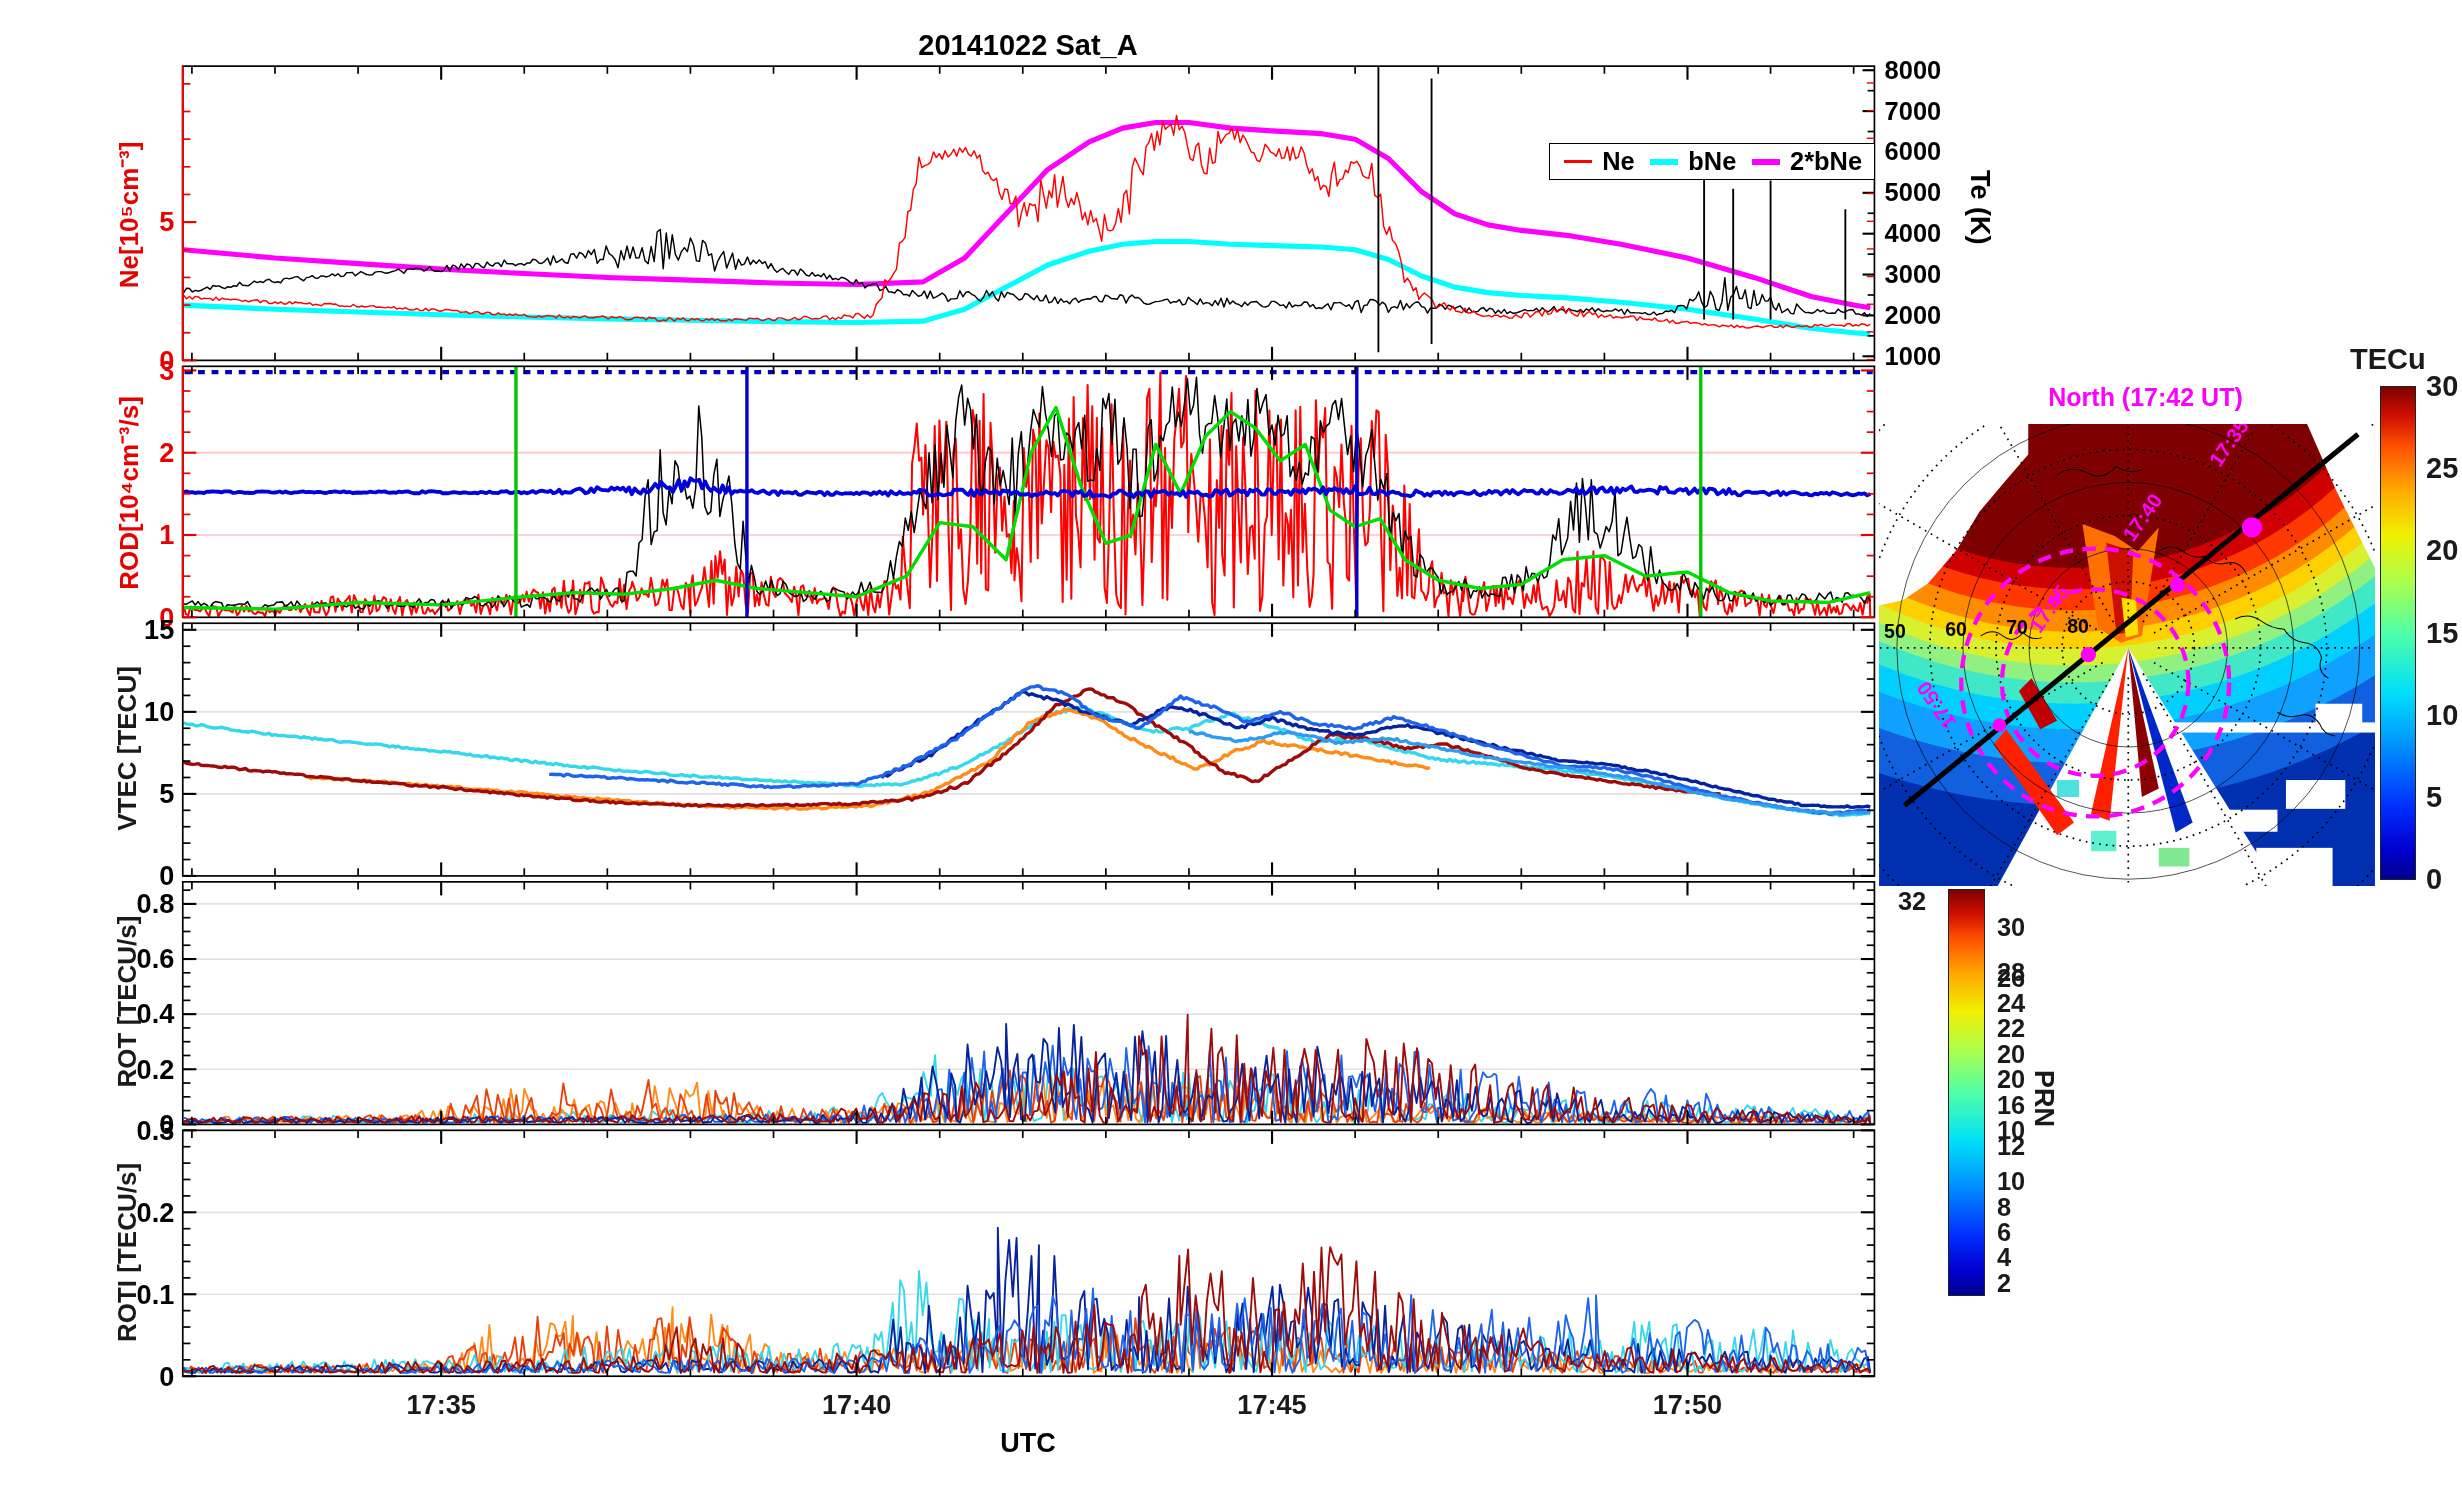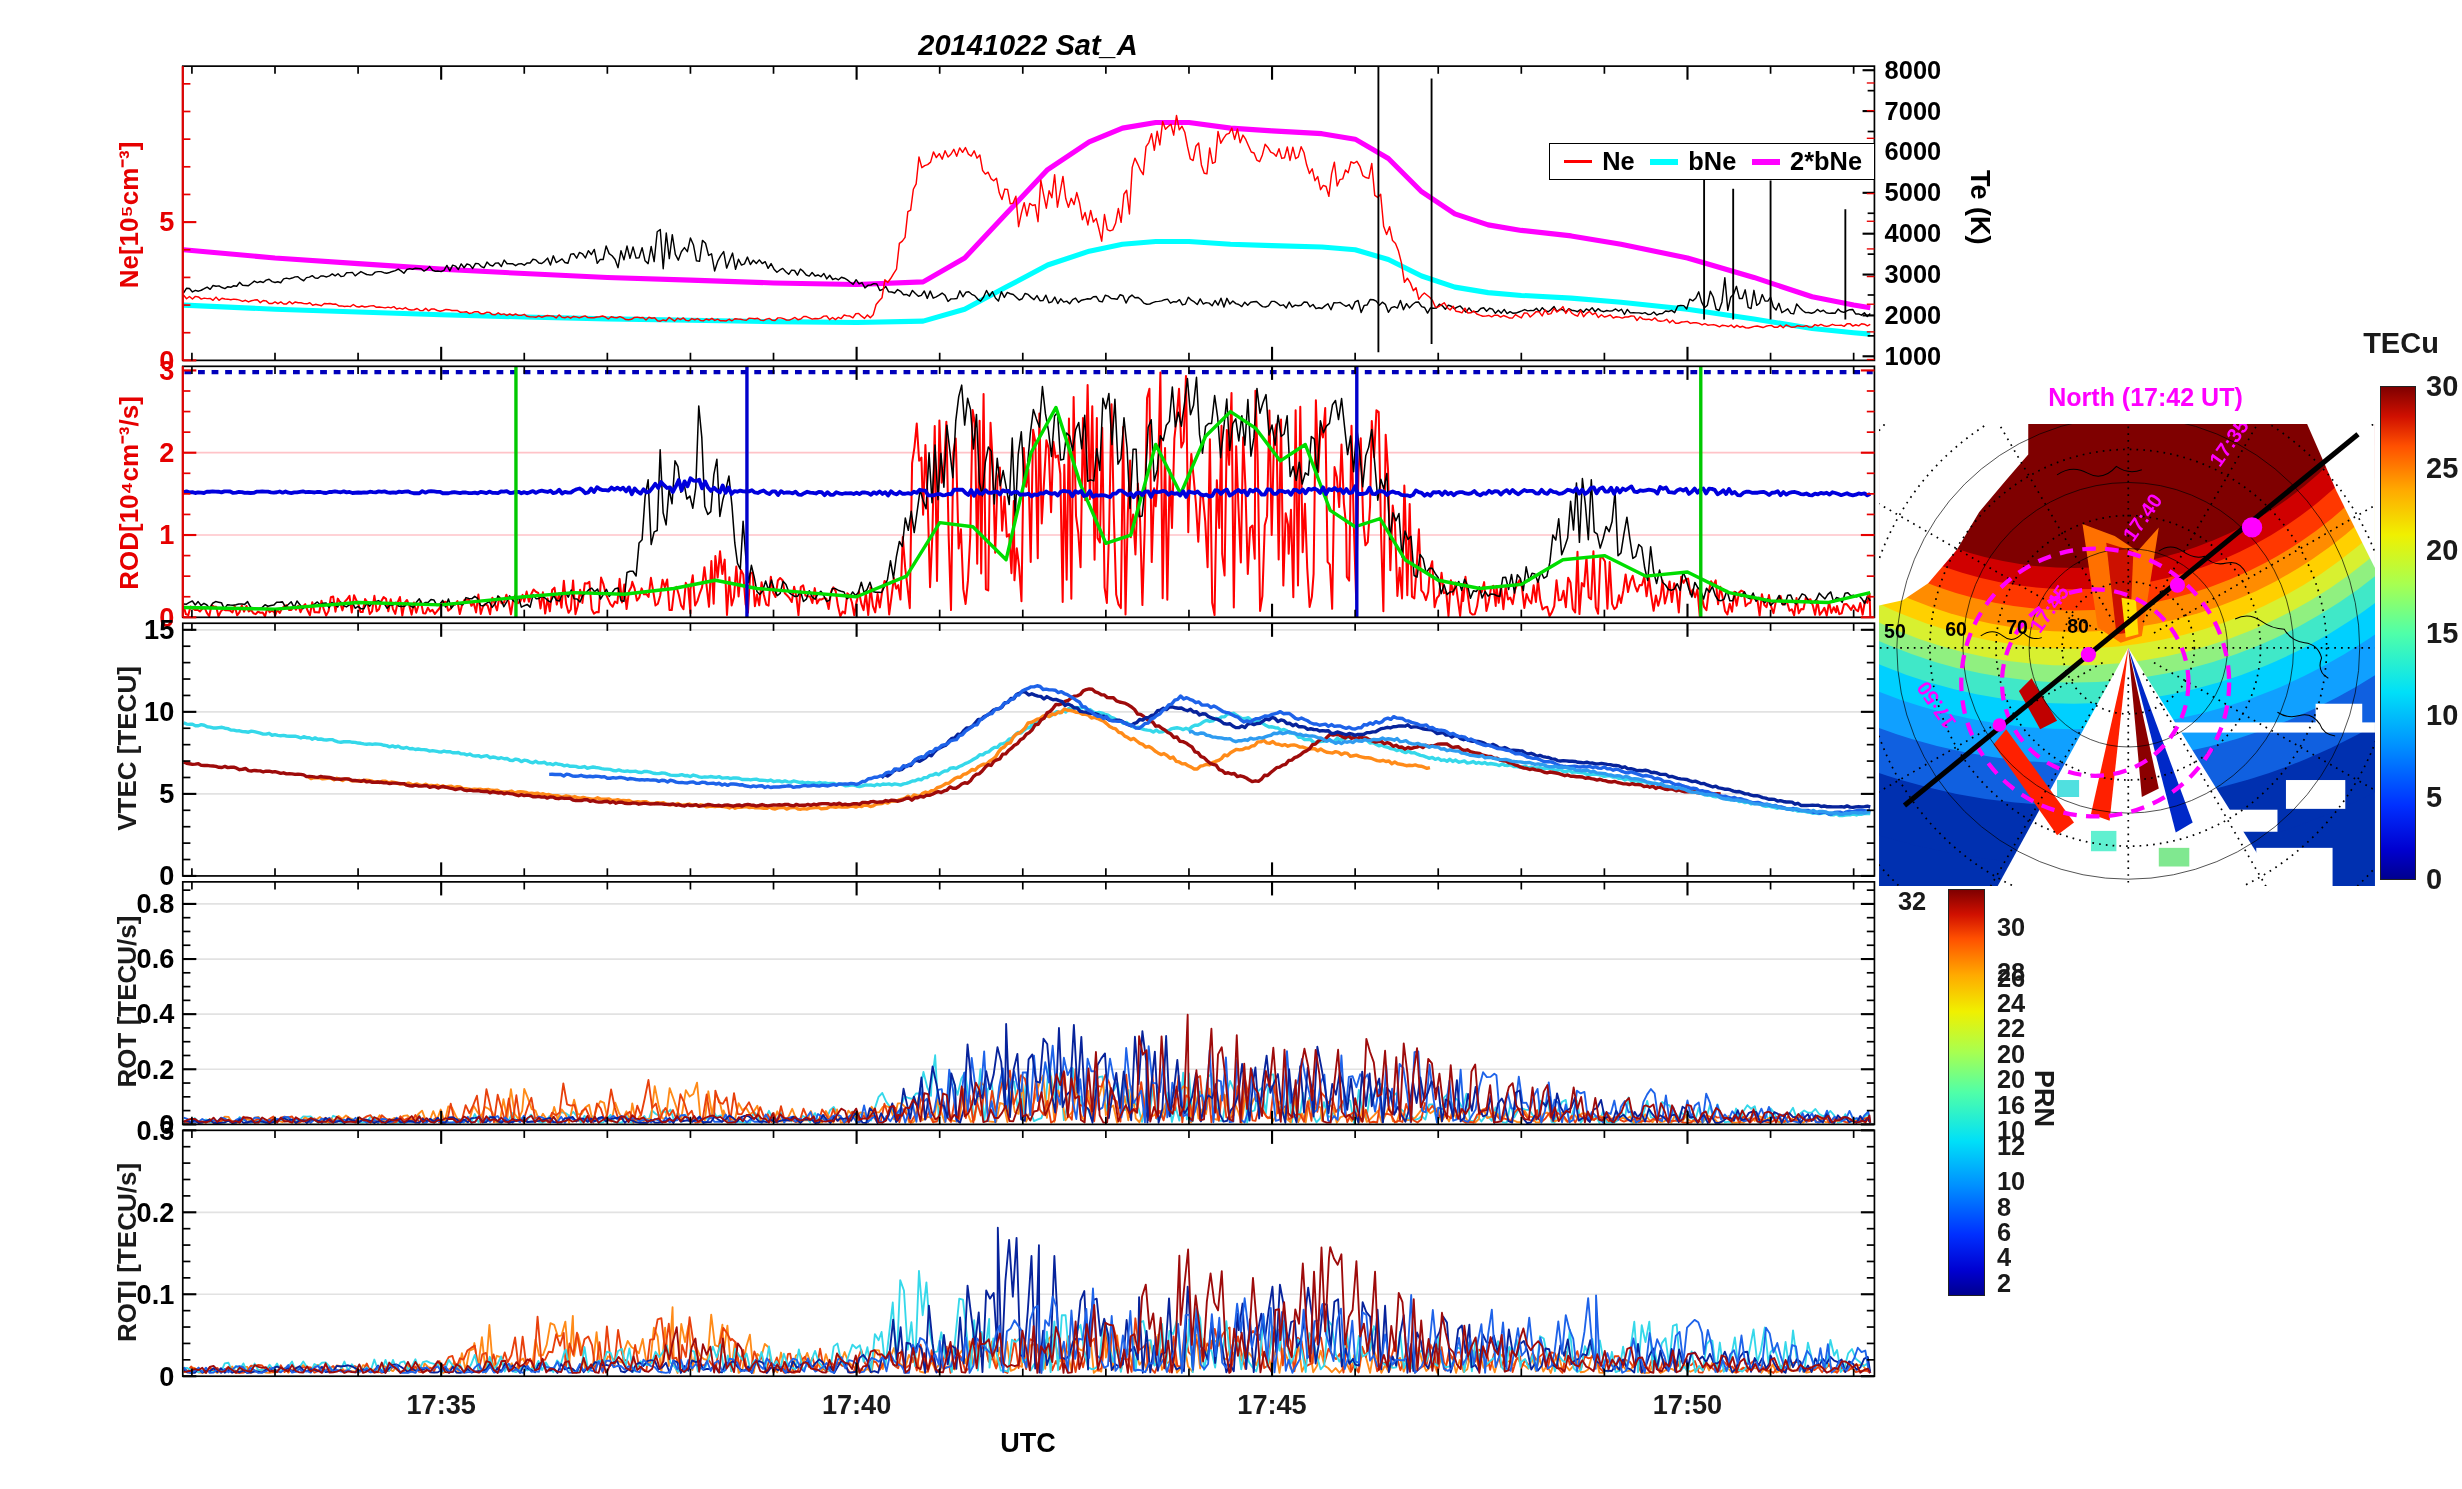--- a/index.html
+++ b/index.html
@@ -19,21 +19,21 @@
   .cbt{position:absolute;font-weight:bold;font-size:29px;color:#1a1a1a;}
   .cbt2{position:absolute;font-weight:bold;font-size:25.4px;color:#1a1a1a;}
   .maplab{font-weight:bold;}
   svg text{font-family:"Liberation Sans",sans-serif;}
 </style>
 </head>
 <body>
 
 <div id="fig">
 
-  <div class="abs ttl" style="left:604px;top:29px;width:848px;font-style:italic;">20141022  Sat_A</div>
+  <div class="abs ttl" style="left:604px;top:29px;width:848px;">20141022  Sat_A</div>
 
   <svg id="plots" class="abs" style="left:0;top:0;" width="2036" height="1489" viewBox="0 0 2400 1756">
       <g>
         <defs>
           <clipPath id="clip-p1">
             <rect x="215" y="78" width="1995" height="347"></rect>
           </clipPath>
         </defs>
         <rect x="215" y="78" width="1995" height="347" fill="#fff"></rect>
         <g clip-path="url(#clip-p1)">
@@ -650,21 +650,21 @@
       <text x="190" y="248" fill="#FF00FF" font-size="24" font-weight="bold" transform="rotate(-55 190 248)">17:45</text>
       <text x="92" y="352" fill="#FF00FF" font-size="24" font-weight="bold" transform="rotate(-125 92 352)">17:50</text>
 
       <text x="6" y="252" fill="#000" font-size="23" font-weight="bold">50</text>
       <text x="78" y="250" fill="#000" font-size="23" font-weight="bold">60</text>
       <text x="150" y="248" fill="#000" font-size="23" font-weight="bold">70</text>
       <text x="222" y="246" fill="#000" font-size="23" font-weight="bold">80</text>
     </g>
   </svg>
 
-  <div class="abs maplab" style="left:2350px;top:327px;width:102px;text-align:center;font-size:29px;color:#1a1a1a;">TECu</div>
+  <div class="abs maplab" style="left:2350px;top:343px;width:102px;text-align:left;font-size:29px;color:#1a1a1a;">TECu</div>
   <div class="abs cbar jet" style="left:2380px;top:386px;width:36px;height:494px;"></div>
   <div id="tecu-labels"></div>
 
   <div class="abs cbar jet" style="left:1948px;top:889px;width:37px;height:407px;"></div>
   <div id="prn-labels"></div>
   <div class="abs maplab" style="left:2059px;top:1070px;font-size:27px;color:#1a1a1a;transform:rotate(90deg);transform-origin:0 0;">PRN</div>
 
 <div class="cbt" style="left: 2426px; top: 370px;">30</div>
     <div class="cbt" style="left: 2426px; top: 452px;">25</div>
     <div class="cbt" style="left: 2426px; top: 534px;">20</div>

